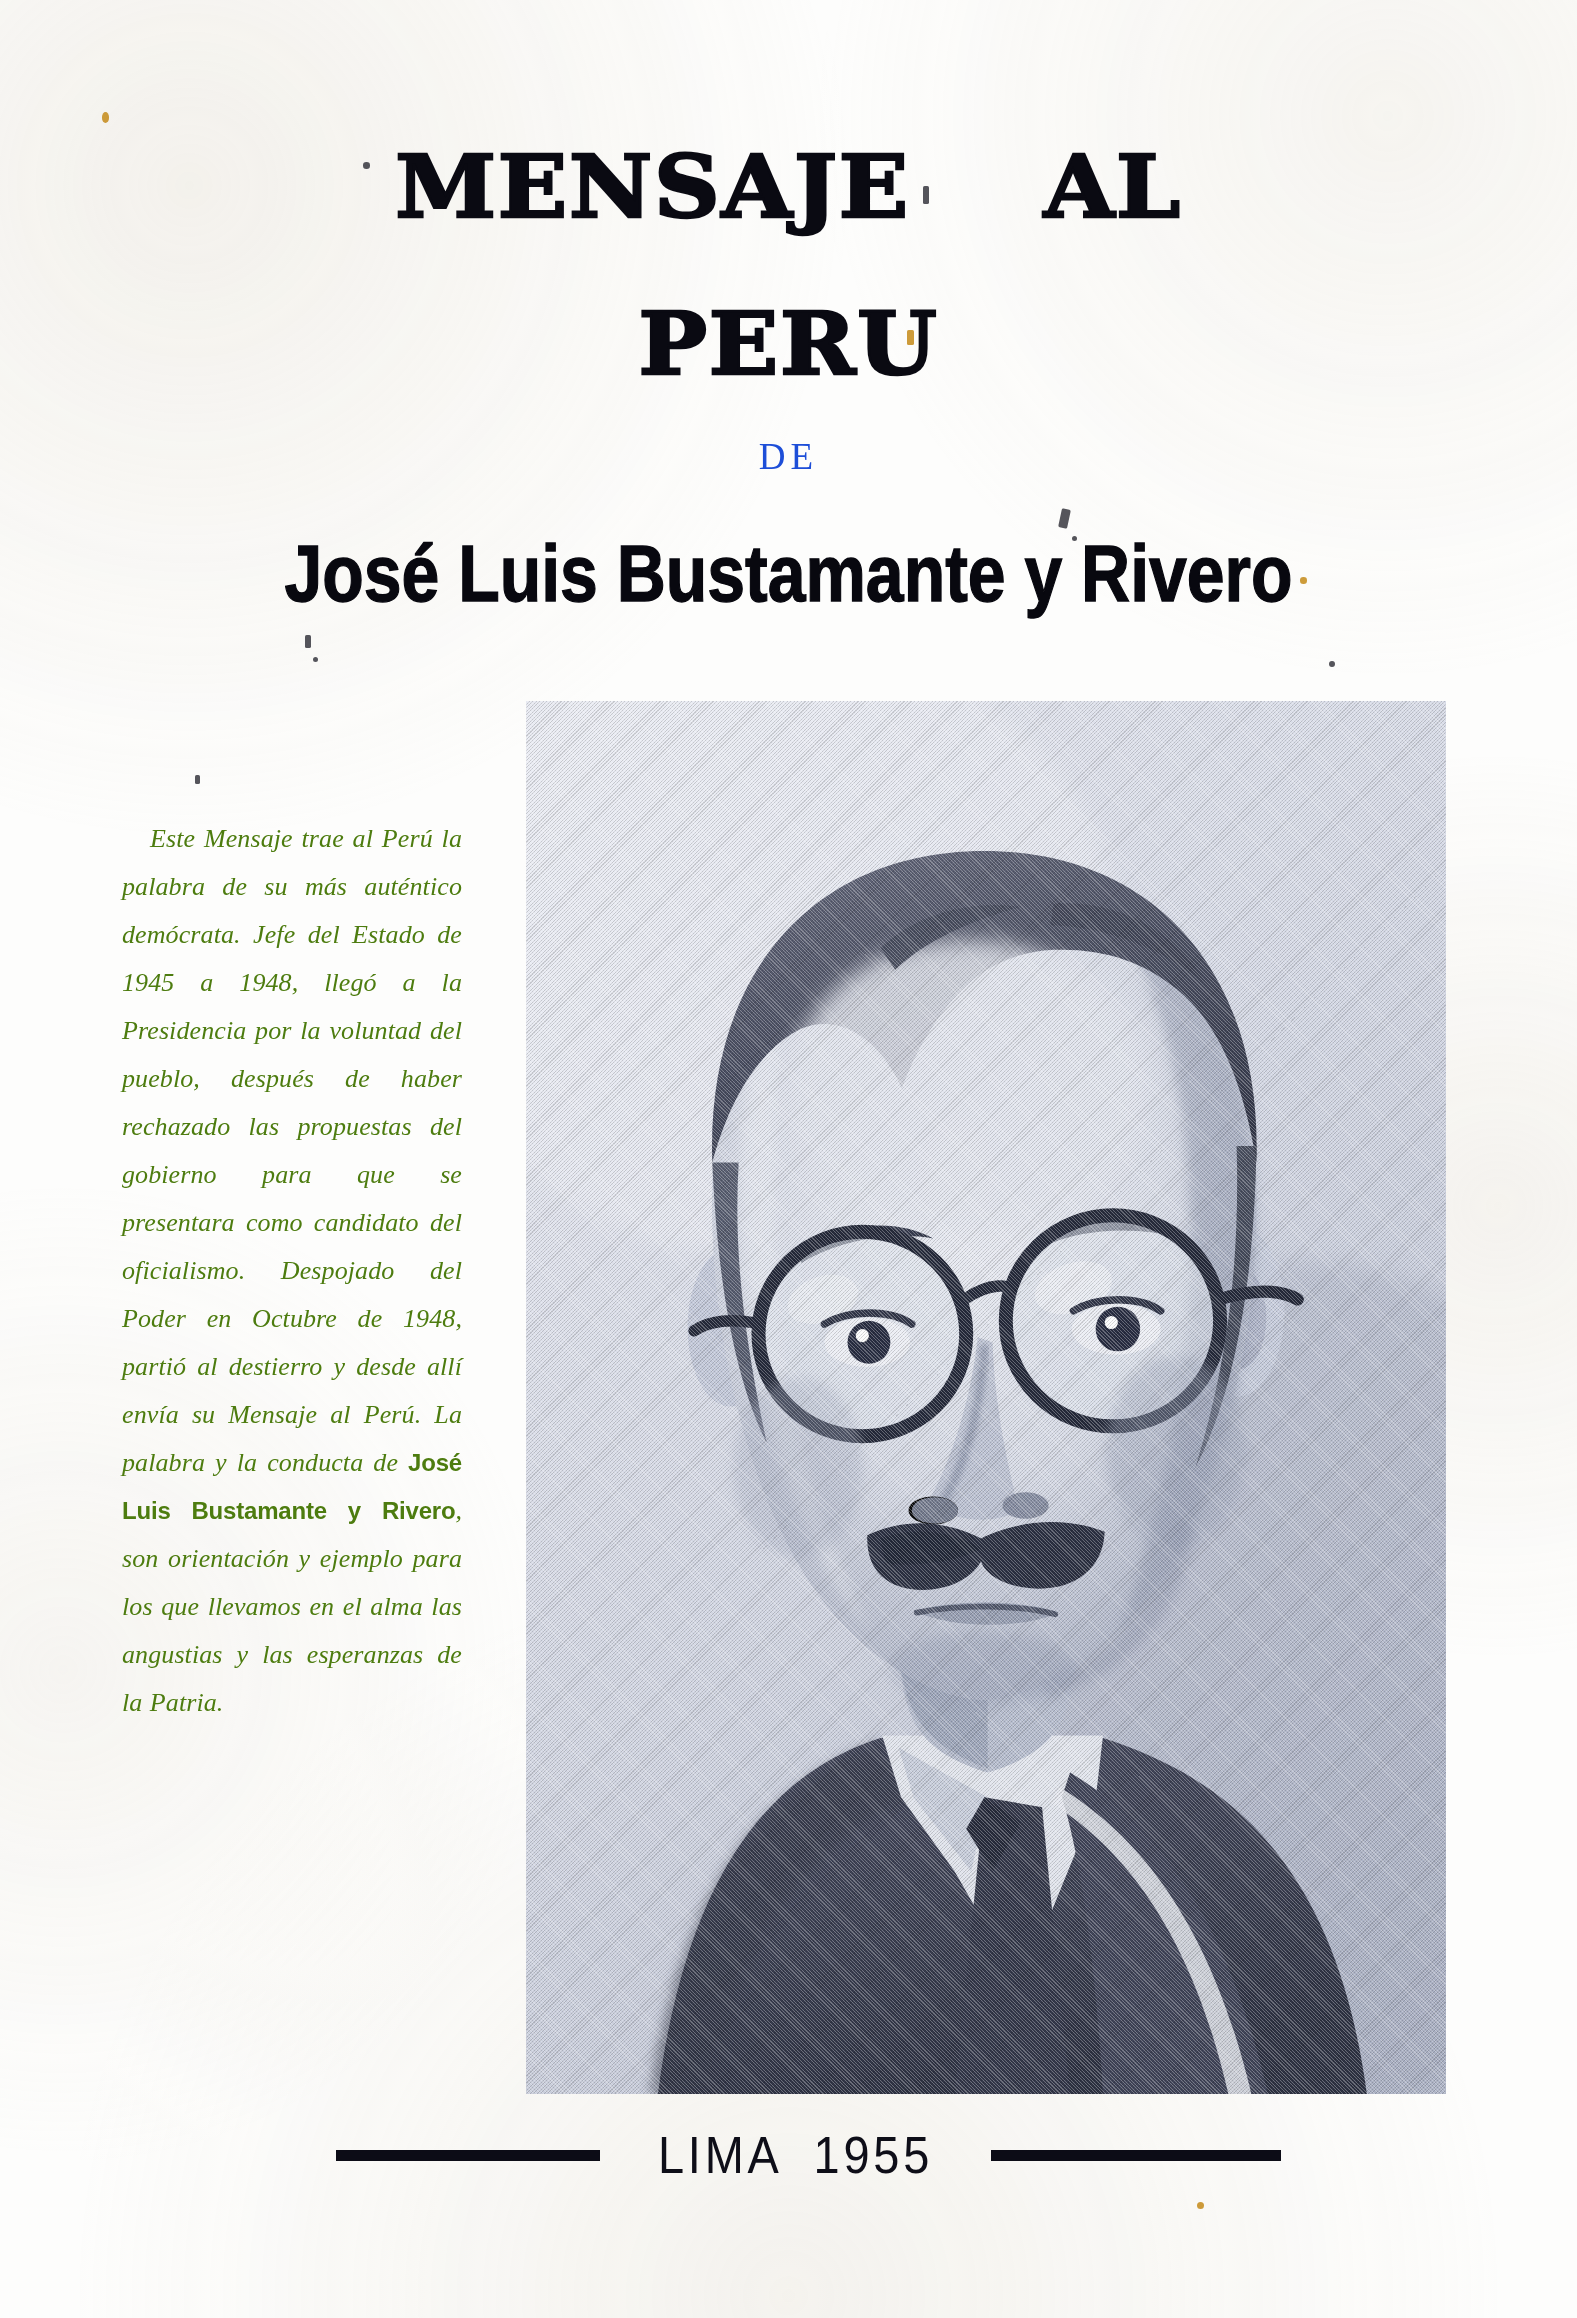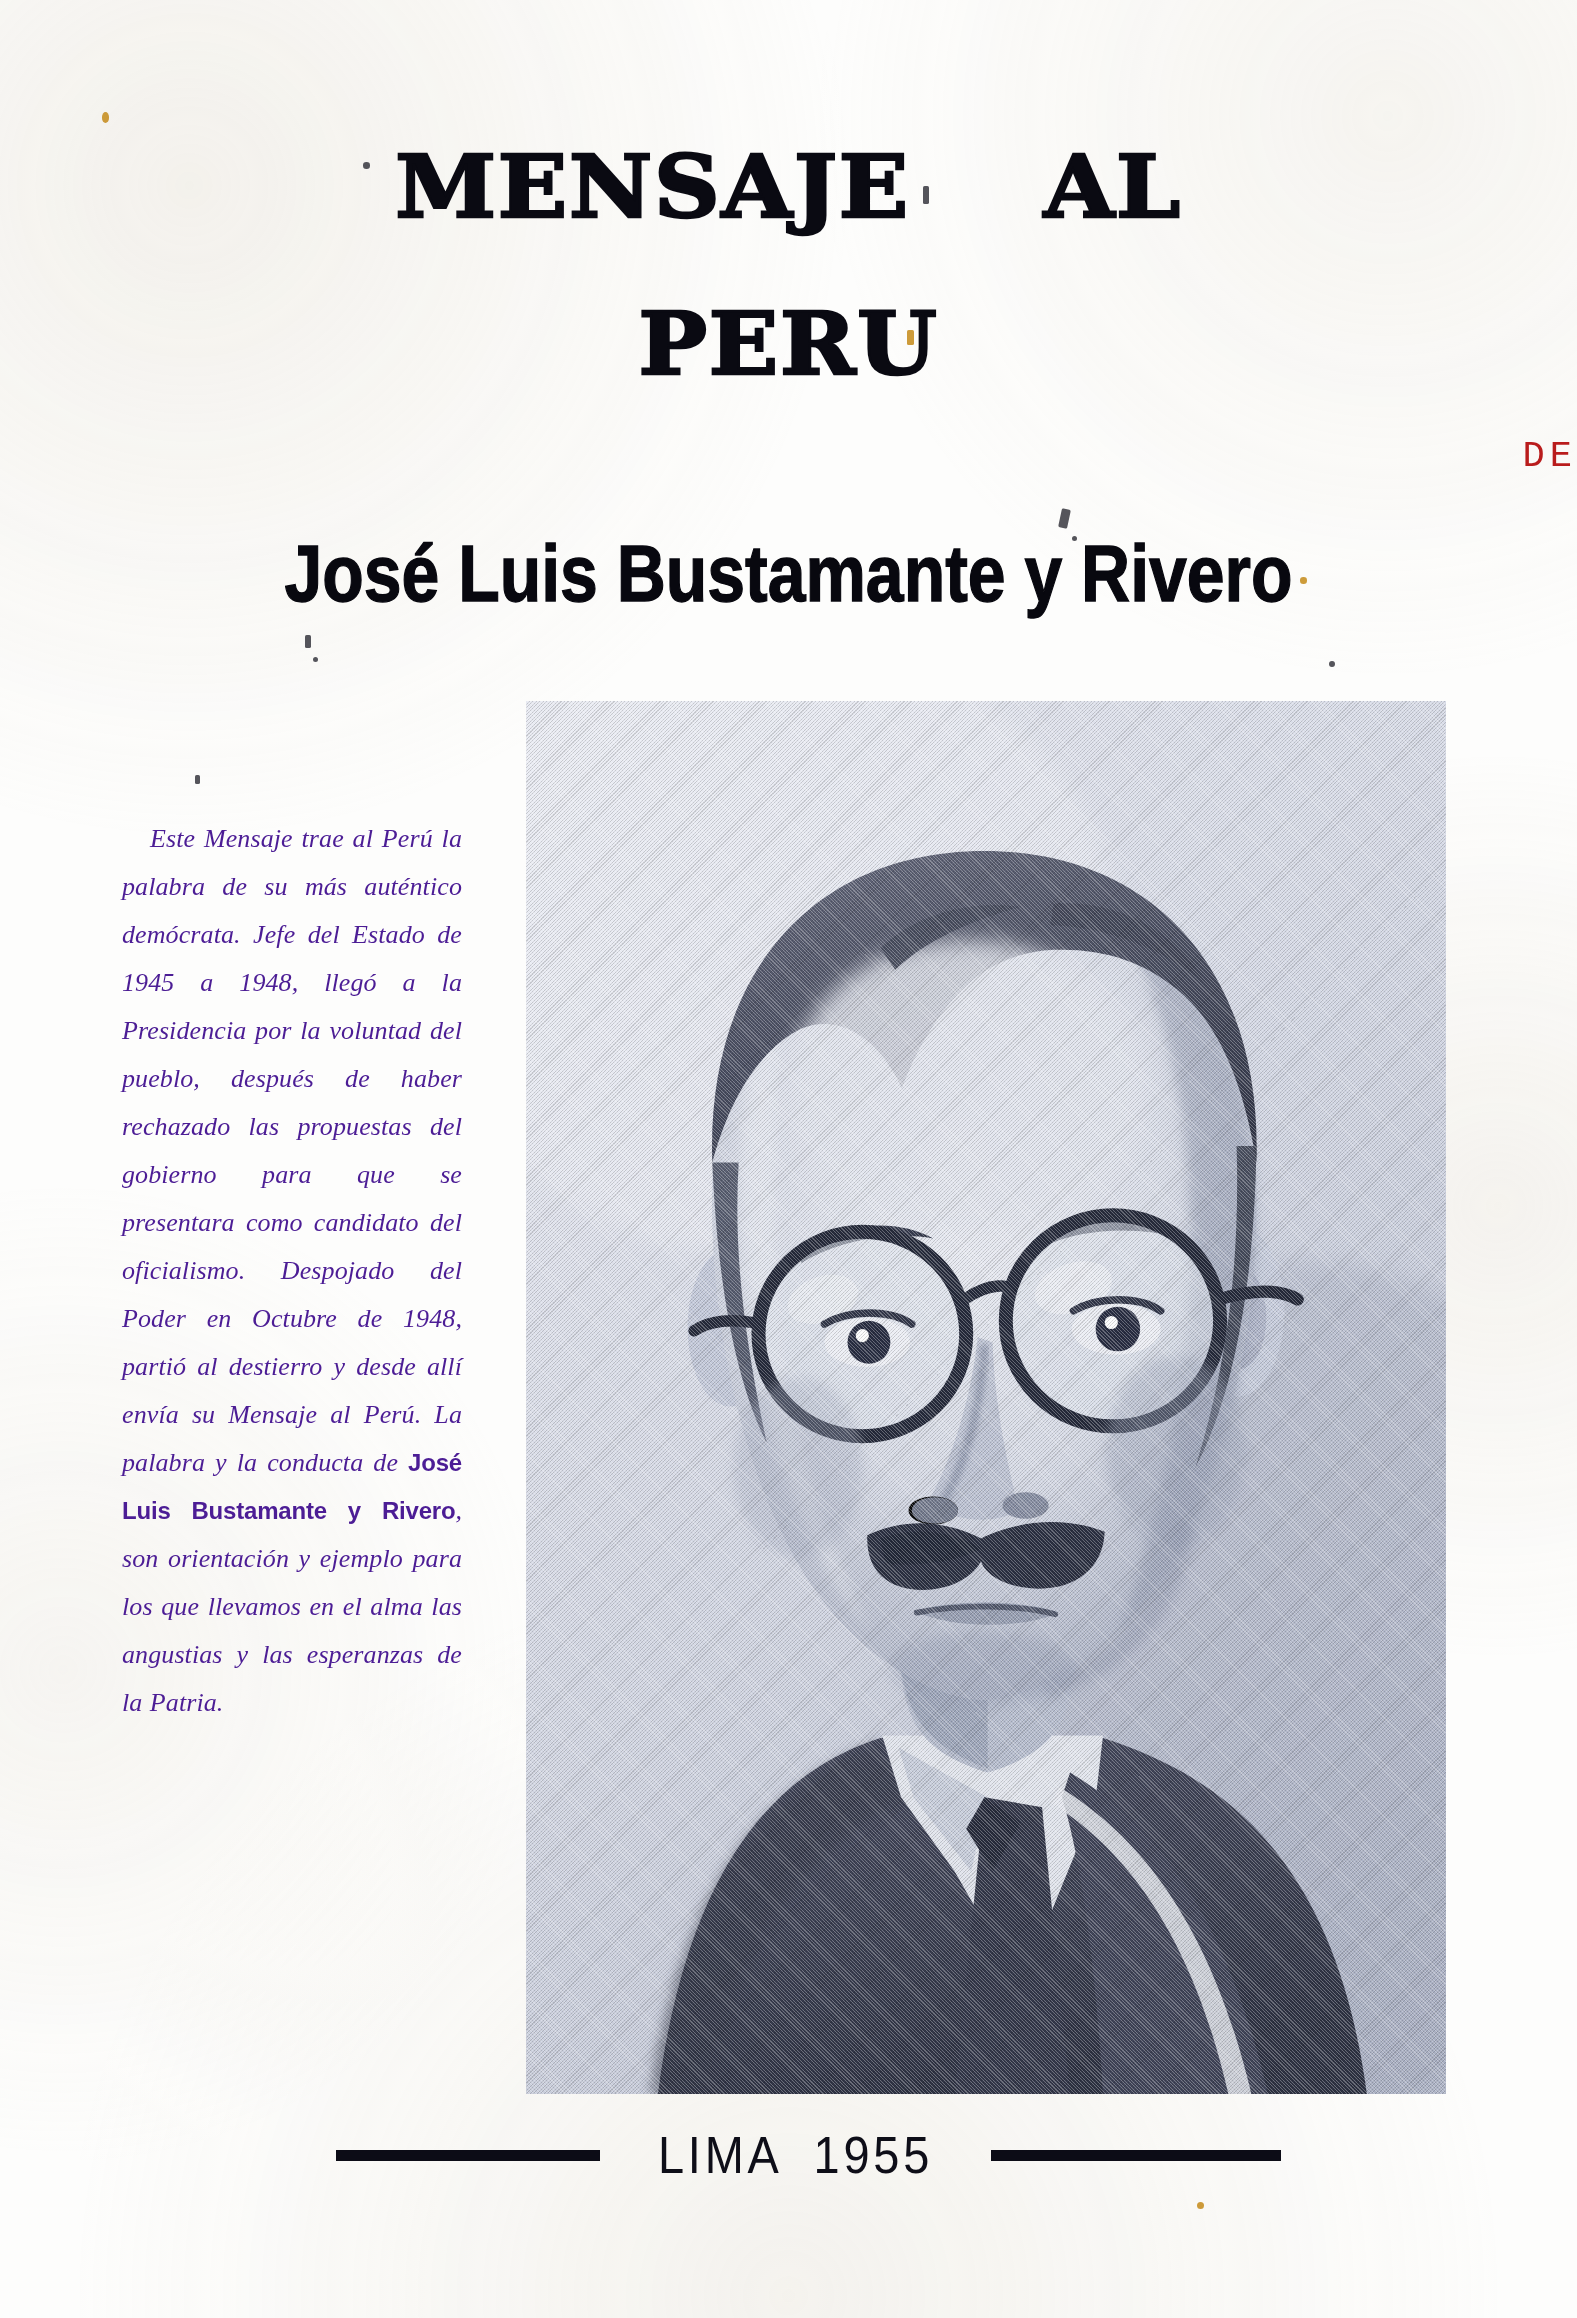--- a/index.html
+++ b/index.html
@@ -60,26 +60,26 @@
     font-size: 86px;
     letter-spacing: 1.6px;
     margin-top: 71px;
     transform: scaleX(1.06);
   }
 
   #byline-de {
     position: absolute;
     left: 0; right: 0;
     top: 435px;
-    text-align: right;
-    font-family: Liberation Mono, monospace;
+    text-align: center;
+    font-family: Liberation Serif, serif;
     font-size: 37px;
     font-weight: 400;
     letter-spacing: 5px;
-    color: #b91c1c;
+    color: #1d4ed8;
   }
 
   #author-name {
     position: absolute;
     left: 0; right: 0;
     top: 528px;
     text-align: center;
     font-family: "Liberation Sans Narrow", "Liberation Sans", "DejaVu Sans", sans-serif;
     font-size: 79px;
     font-weight: 700;
@@ -104,21 +104,21 @@
     position: absolute;
     left: 122px;
     top: 815px;
     width: 340px;
     font-family: "Liberation Serif", "DejaVu Serif", serif;
     font-style: italic;
     font-size: 26px;
     line-height: 48px;
     text-align: justify;
     text-justify: inter-word;
-    color: #4c1d95;
+    color: #4d7c0f;
     letter-spacing: 0.1px;
     word-spacing: 0.8px;
   }
   #blurb .indent { display: inline-block; width: 28px; }
   #blurb .nm {
     font-style: normal;
     font-weight: 700;
     font-family: "Liberation Sans", "DejaVu Sans", sans-serif;
     font-size: 24px;
     letter-spacing: -0.2px;

